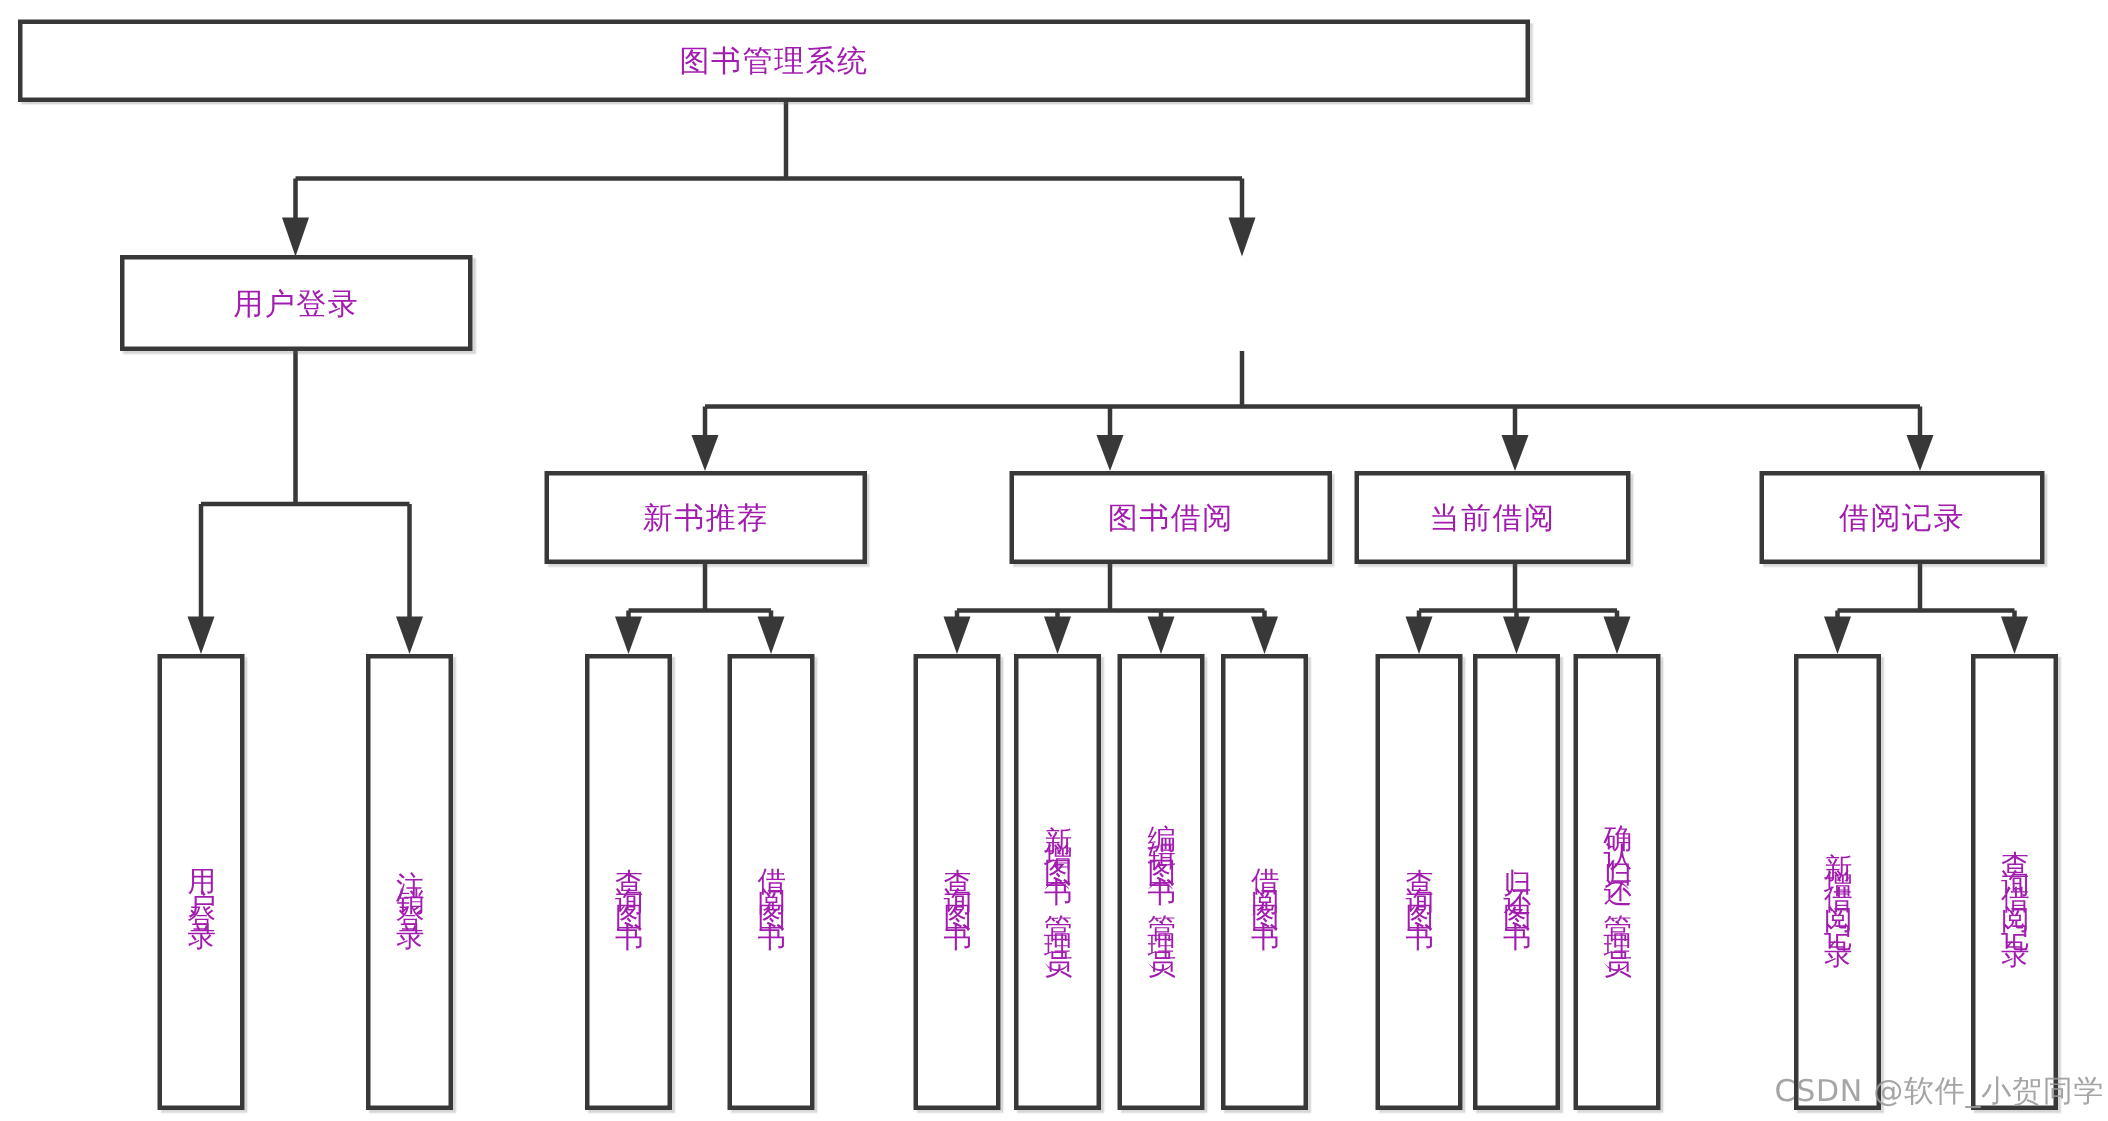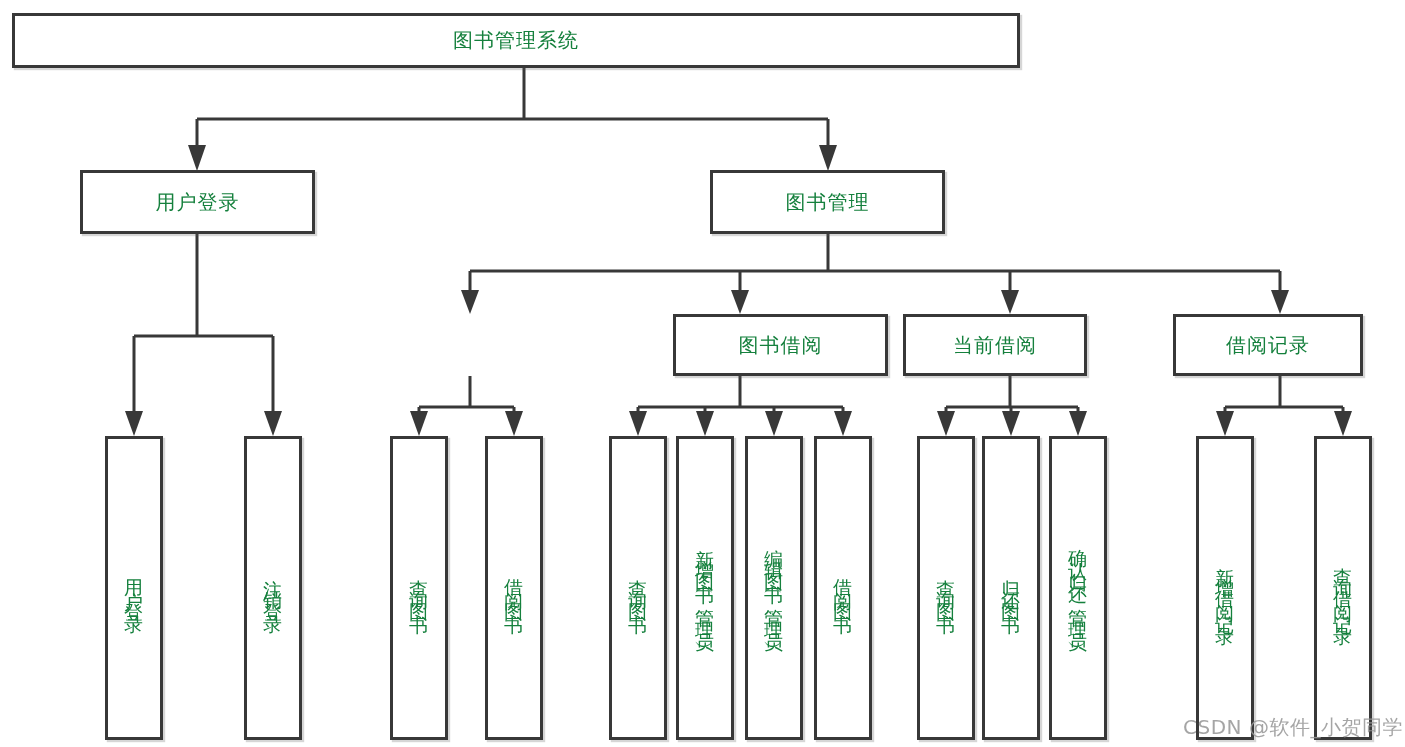--- a/index.html
+++ b/index.html
@@ -18,21 +18,21 @@
     pointer-events: none;
   }
   .node {
     position: absolute;
     box-sizing: border-box;
     background: #ffffff;
     border: 3px solid #383838;
     display: flex;
     align-items: center;
     justify-content: center;
-    color: #15803d;
+    color: #a21caf;
     box-shadow: 2px 2px 1px rgba(90,90,90,0.25);
     z-index: 2;
   }
   .node-h span {
     font-size: 20px;
     letter-spacing: 1px;
     white-space: nowrap;
   }
   .node-v span {
     writing-mode: vertical-rl;
@@ -102,24 +102,24 @@
     </g>
   </svg>
 
   <div class="node node-h" style="left:12px; top:13px; width:1008px; height:55px;">
     <span>图书管理系统</span>
   </div>
 
   <div class="node node-h" style="left:80px; top:170px; width:235px; height:64px;">
     <span>用户登录</span>
   </div>
-  <div class="node node-h" style="left:710px; top:170px; width:235px; height:64px;">
-    <span>图书管理</span>
+
+  <div class="node node-h" style="left:363px; top:314px; width:215px; height:62px;">
+    <span>新书推荐</span>
   </div>
-
   <div class="node node-h" style="left:633px; top:314px; width:215px; height:62px;margin-left:40px;">
     <span>图书借阅</span>
   </div>
   <div class="node node-h" style="left:903px; top:314px; width:184px; height:62px;">
     <span>当前借阅</span>
   </div>
   <div class="node node-h" style="left:1173px; top:314px; width:190px; height:62px;">
     <span>借阅记录</span>
   </div>
 

